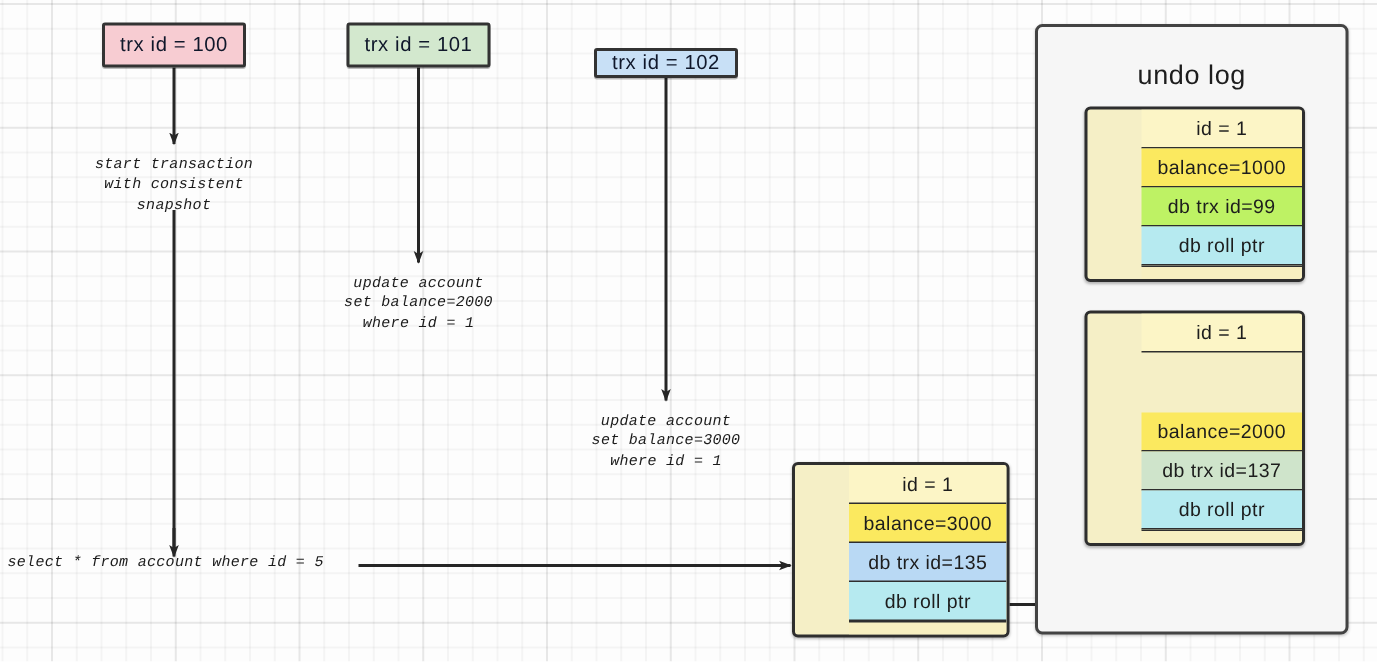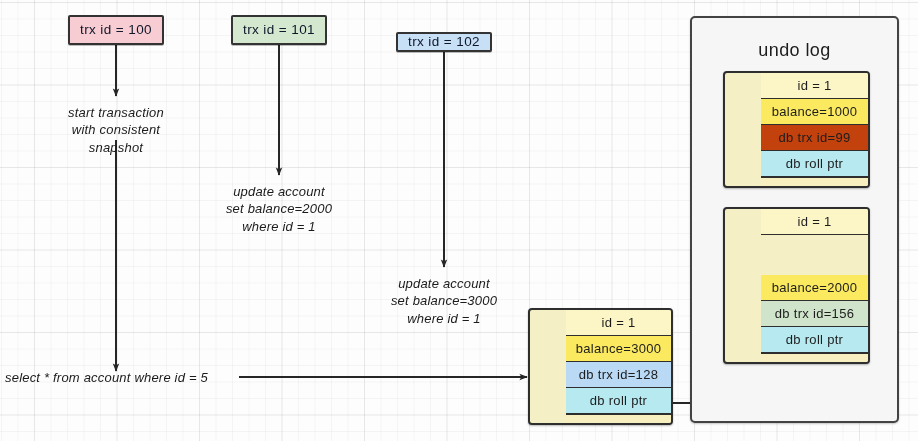--- a/index.html
+++ b/index.html
@@ -35,26 +35,27 @@
     line-height:1;
     display:flex;align-items:center;justify-content:center;
     letter-spacing:0.4px;
     box-shadow:0 1px 0 rgba(0,0,0,0.25);
   }
 
   
   .note{
     position:absolute;
     font-style:italic;
-    font-size:13px;
+    font-size:10px;
     color:#1b1b1b;
     line-height:1.34;
     text-align:center;
     white-space:pre-line;
     letter-spacing:0.2px;
+    font-family:Liberation Mono, monospace;
   }
   .note.left{text-align:left;}
 
   
   .record{
     position:absolute;
     box-sizing:border-box;
     border:2px solid #2e2e2e;
     border-radius:4px;
     background:#f5efc6;
@@ -157,57 +158,57 @@
   <div class="note left" style="left:5px;top:369px;width:236px;">select * from account where id = 5</div>
 
   <div class="record" style="left:528px;top:308px;width:145px;">
     <div class="row" style="background:#fcf5c6;">
       <span>id = 1</span>
     </div>
     <div class="row" style="background:#fbe95f;">
       <span>balance=3000</span>
     </div>
     <div class="row" style="background:#b9d9f4;">
-      <span>db trx id=128</span>
+      <span>db trx id=135</span>
     </div>
     <div class="row" style="background:#b6eaf0;">
       <span>db roll ptr</span>
     </div>
     <div class="strip"></div>
   </div>
 
   <div class="undo-panel" style="left:690px;top:16px;width:209px;height:407px;">
     <div class="undo-title" style="top:22px;">undo log</div>
   </div>
 
   <div class="record" style="left:723px;top:71px;width:147px;">
     <div class="row" style="background:#fcf5c6;">
       <span>id = 1</span>
     </div>
     <div class="row" style="background:#fbe95f;">
       <span>balance=1000</span>
     </div>
-    <div class="row" style="background:#c2410c;">
+    <div class="row" style="background:#bef264;">
       <span>db trx id=99</span>
     </div>
     <div class="row" style="background:#b6eaf0;">
       <span>db roll ptr</span>
     </div>
     <div class="strip"></div>
   </div>
 
   <div class="record" style="left:723px;top:207px;width:147px;">
     <div class="row" style="background:#fcf5c6;">
       <span>id = 1</span>
     </div>
     <div class="row" style="background:#fbe95f;margin-top:40px;">
       <span>balance=2000</span>
     </div>
     <div class="row" style="background:#cfe4cb;">
-      <span>db trx id=156</span>
+      <span>db trx id=137</span>
     </div>
     <div class="row" style="background:#b6eaf0;">
       <span>db roll ptr</span>
     </div>
     <div class="strip"></div>
   </div>
 
 </div>
 
 </body></html>

